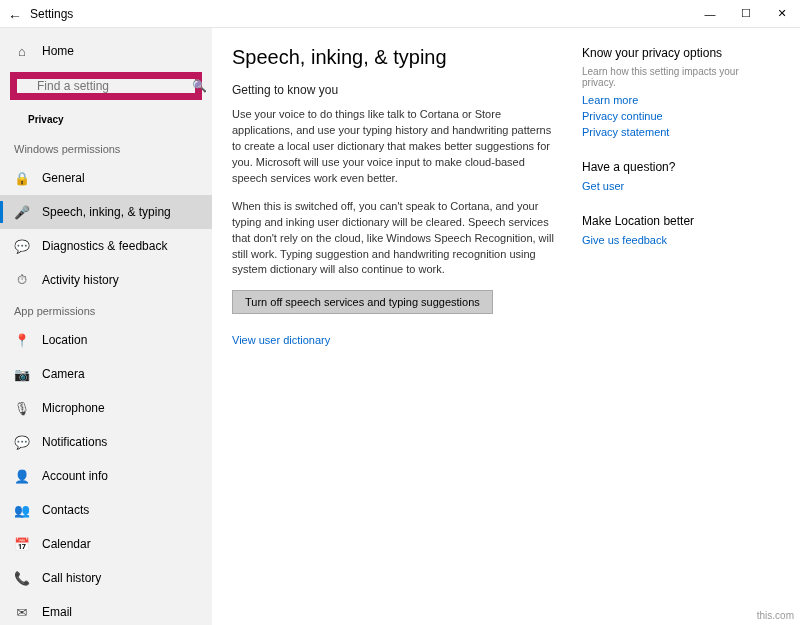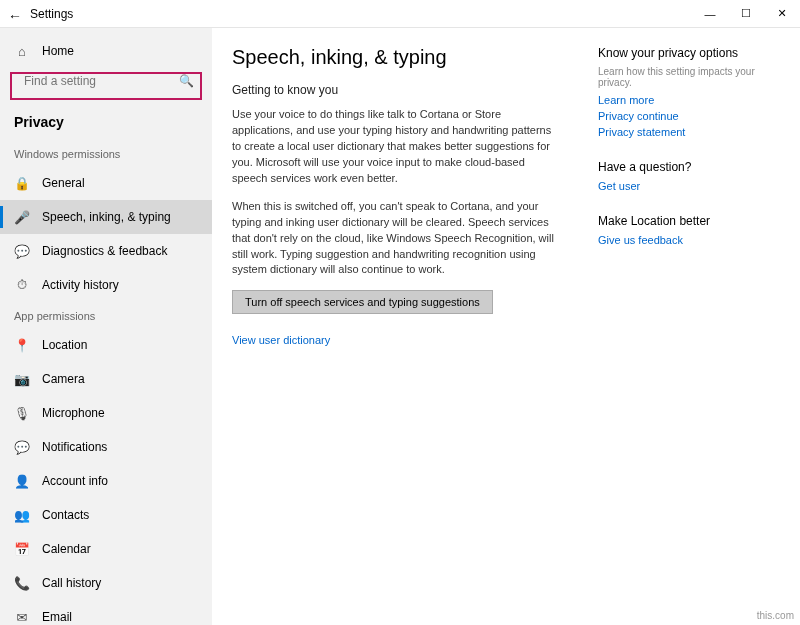--- a/index.html
+++ b/index.html
@@ -6,32 +6,32 @@
   body { width: 800px; height: 625px; background: #fff; font-size: 12px; color: #000; overflow: hidden; position: relative; }
   .titlebar { height: 28px; display: flex; align-items: center; border-bottom: 1px solid #e5e5e5; }
   .titlebar .back { width: 30px; display:flex; justify-content:center; align-items:center; font-size:14px; cursor:pointer; }
   .titlebar .title { font-size: 12px; flex: 1; }
   .titlebar .ctrls { display:flex; }
   .titlebar .ctrl { width: 36px; height: 28px; display:flex; justify-content:center; align-items:center; font-size:11px; cursor:pointer; }
   .main { display: flex; height: calc(100% - 28px); }
   .sidebar { width: 212px; background: #f2f2f2; padding-top: 6px; overflow-y: auto; }
   .home-row { display:flex; align-items:center; height: 34px; padding-left: 14px; gap: 12px; cursor:pointer; }
   .icon { width: 16px; display:flex; justify-content:center; font-size:13px; color:#444; }
-  .search { margin: 4px 10px 10px 10px; height: 28px; border: 2px solid #be185d; display:flex; align-items:flex-start; padding: 0 12px; background:#f2f2f2; }
+  .search { margin: 4px 10px 10px 10px; height: 28px; border: 7px solid #be185d; display:flex; align-items:flex-start; padding: 0 20px; background:#f2f2f2; }
   .search input { flex:1; background: transparent; border:none; outline:none; font-size:12px; color:#555; }
   .search .sicon { font-size:12px; color:#555; cursor:pointer; }
-  .section-title { font-size: 14px; font-weight: 600; padding: 4px 14px 10px; }
+  .section-title { font-size: 10px; font-weight: 600; padding: 4px 28px 10px; }
   .group-label { font-size: 11px; color:#666; padding: 8px 14px 6px; }
   .nav-item { display:flex; align-items:center; height: 34px; padding-left: 14px; gap: 12px; cursor:pointer; position:relative; }
   .nav-item.selected { background: #d8d8d8; }
   .nav-item.selected::before { content:""; position:absolute; left:0; top:6px; bottom:6px; width:3px; background:#0078d4; }
   .nav-item .label { font-size:12px; }
   .content { flex:1; display:flex; padding: 18px 10px 0 20px; overflow:hidden; }
   .center { flex:1; max-width: 330px; }
-  .right { width: 180px; margin-left: 36px; }
+  .right { width: 180px; margin-left: 20px; }
   h1 { font-size: 20px; font-weight: 400; margin-bottom: 14px; }
   h2 { font-size: 12px; font-weight: 400; margin-bottom: 10px; color:#222; }
   .para { font-size: 11px; line-height: 1.45; color:#333; margin-bottom: 12px; }
   .btn { display:inline-block; background:#ccc; border:1px solid #aaa; padding: 5px 12px; font-size:11px; cursor:pointer; }
   .link { color:#0066cc; font-size: 11px; cursor:pointer; display:block; margin-bottom: 4px; }
   .right h3 { font-size: 12px; font-weight: 400; margin-bottom: 6px; }
   .right .sub { font-size: 10px; color:#888; margin-bottom: 6px; }
   .right .block { margin-bottom: 22px; }
   .watermark { position:absolute; bottom:4px; right:6px; font-size:10px; color:#999; }
 </style>

